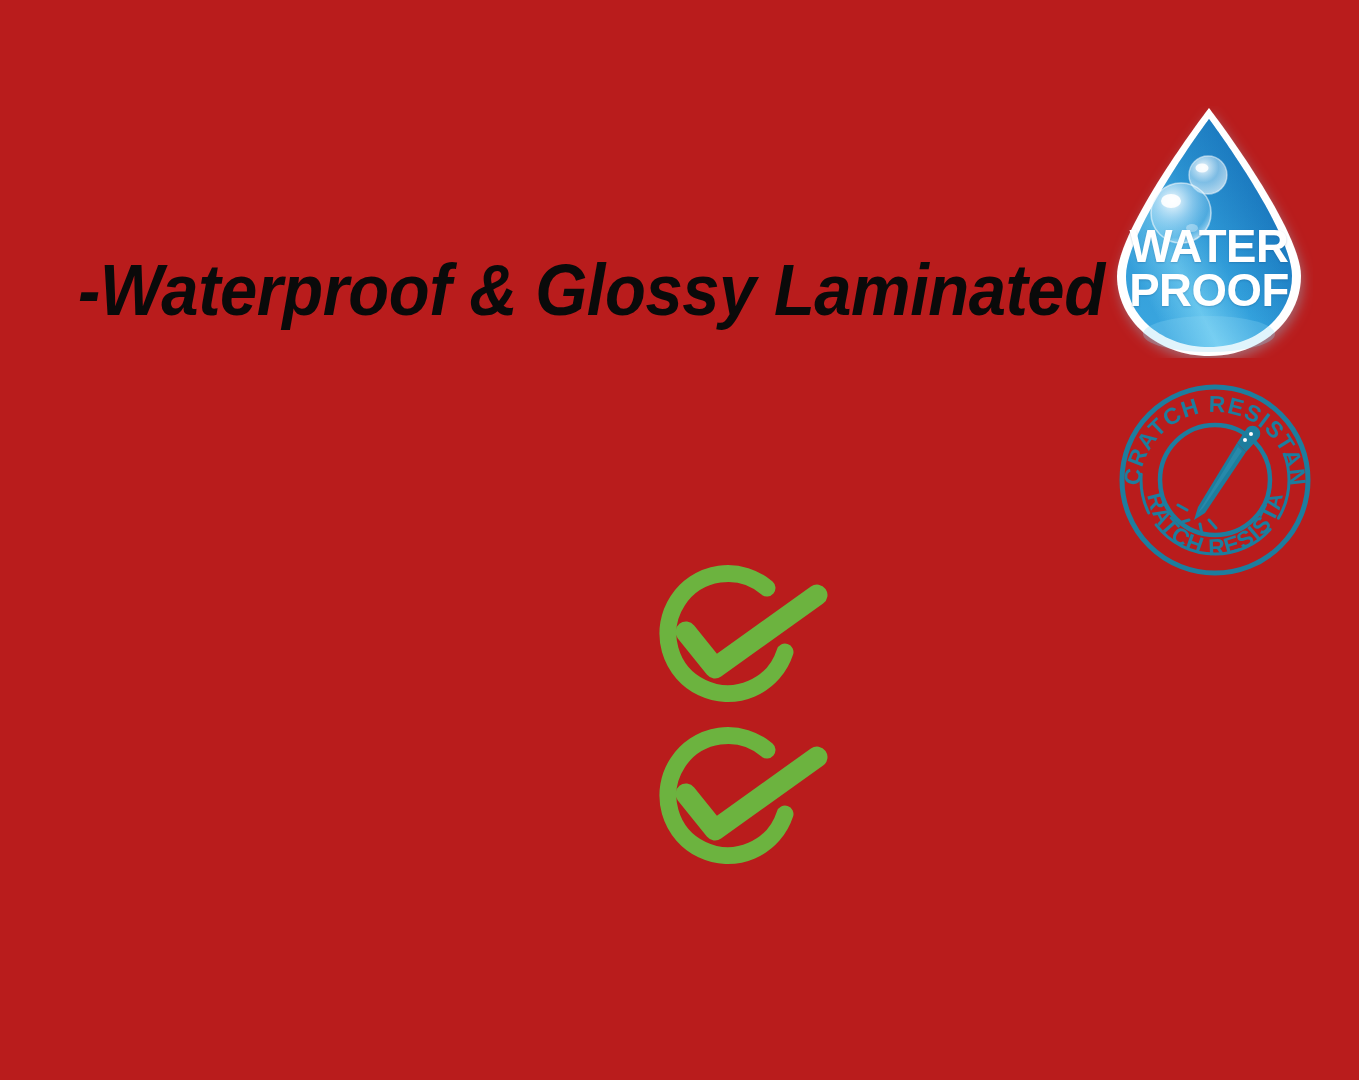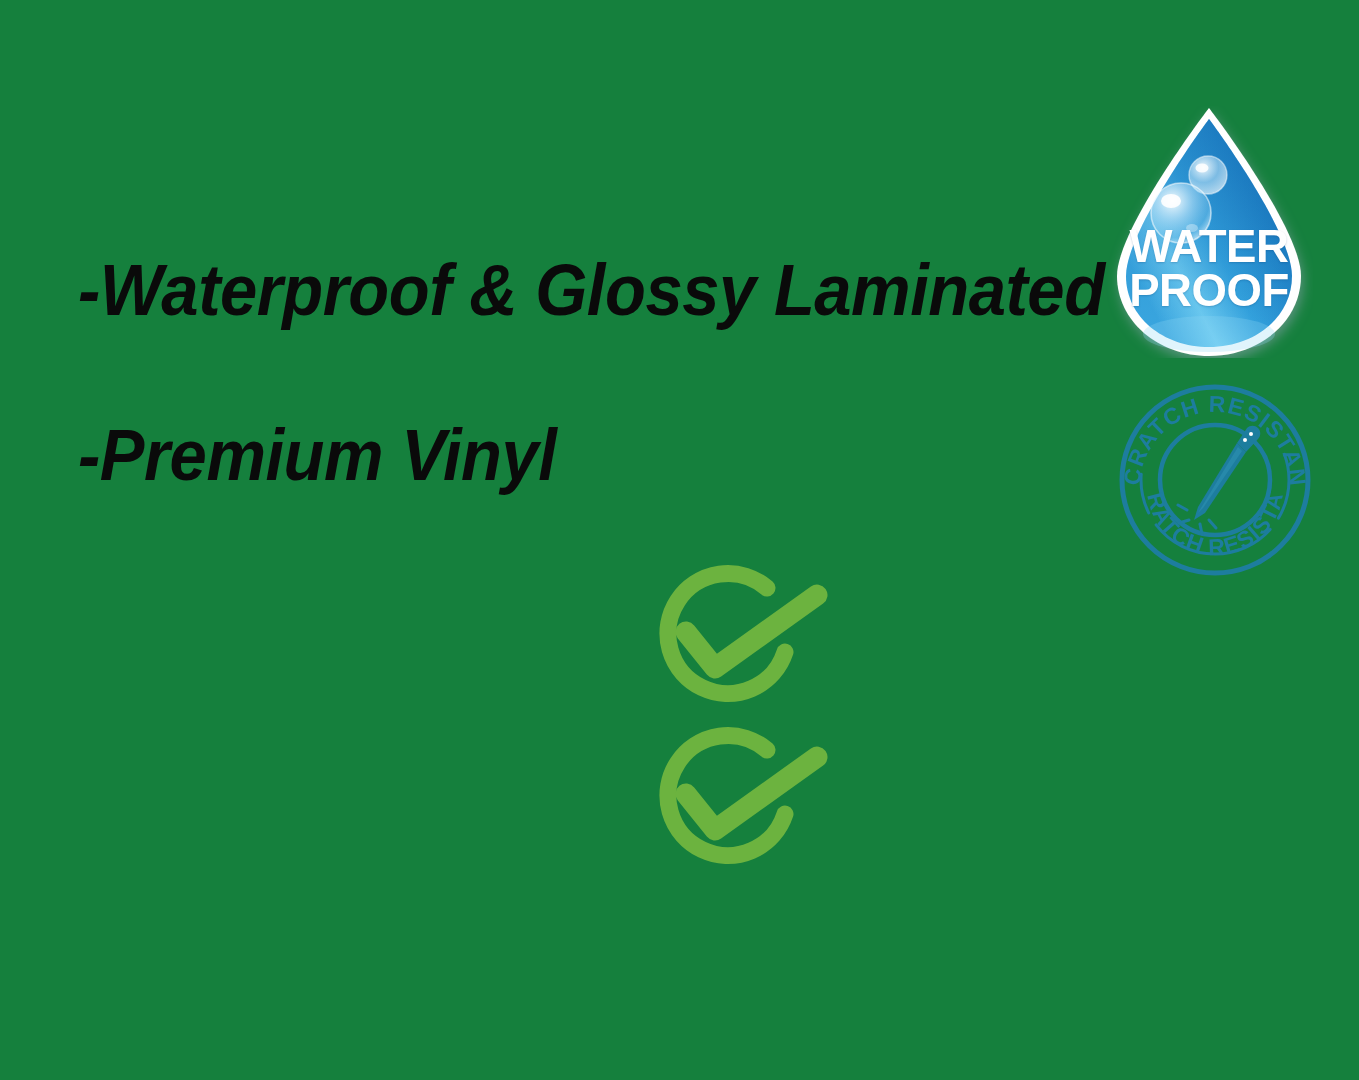--- a/index.html
+++ b/index.html
@@ -7,21 +7,21 @@
     padding: 0;
     background: #ffffff;
   }
   body {
     font-family: "Liberation Sans", sans-serif;
   }
   #page {
     position: relative;
     width: 1359px;
     height: 1080px;
-    background: #15803d;
+    background: #b91c1c;
     overflow: hidden;
   }
 
   
   .feature-list {
     position: absolute;
     left: 78px;
     top: 252px;
     width: 1050px;
   }
@@ -100,23 +100,20 @@
 
 <div id="page">
 
   <div class="feature-list">
 
     <div class="feature-row">
       <div class="feature-text">-Waterproof &amp; Glossy Laminated</div>
     </div>
 
 
-    <div class="feature-row">
-      <div class="feature-text">-Premium Vinyl</div>
-    </div>
 
 
   </div>
 
   <div class="badge-waterproof">
     <svg viewBox="0 0 208 252" xmlns="http://www.w3.org/2000/svg">
       <defs>
         <linearGradient id="dropGrad" x1="0.08" y1="0.72" x2="0.92" y2="0.12">
           <stop offset="0%" stop-color="#3aa7e0"></stop>
           <stop offset="22%" stop-color="#6fcdf2"></stop>

